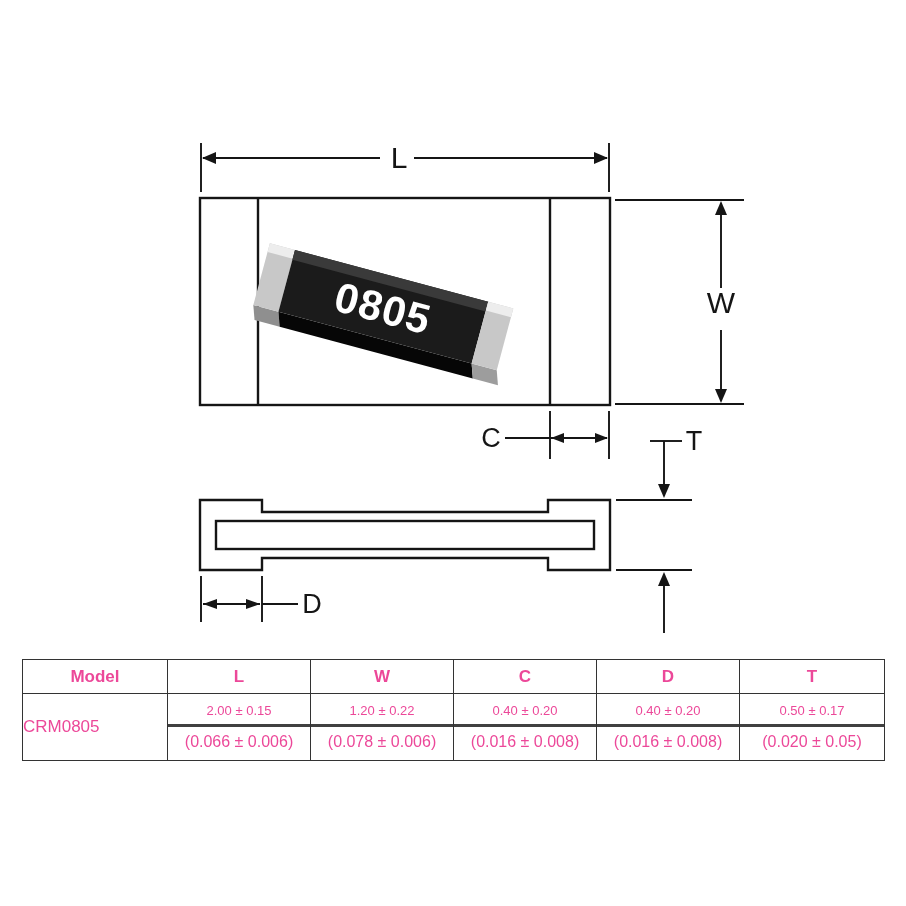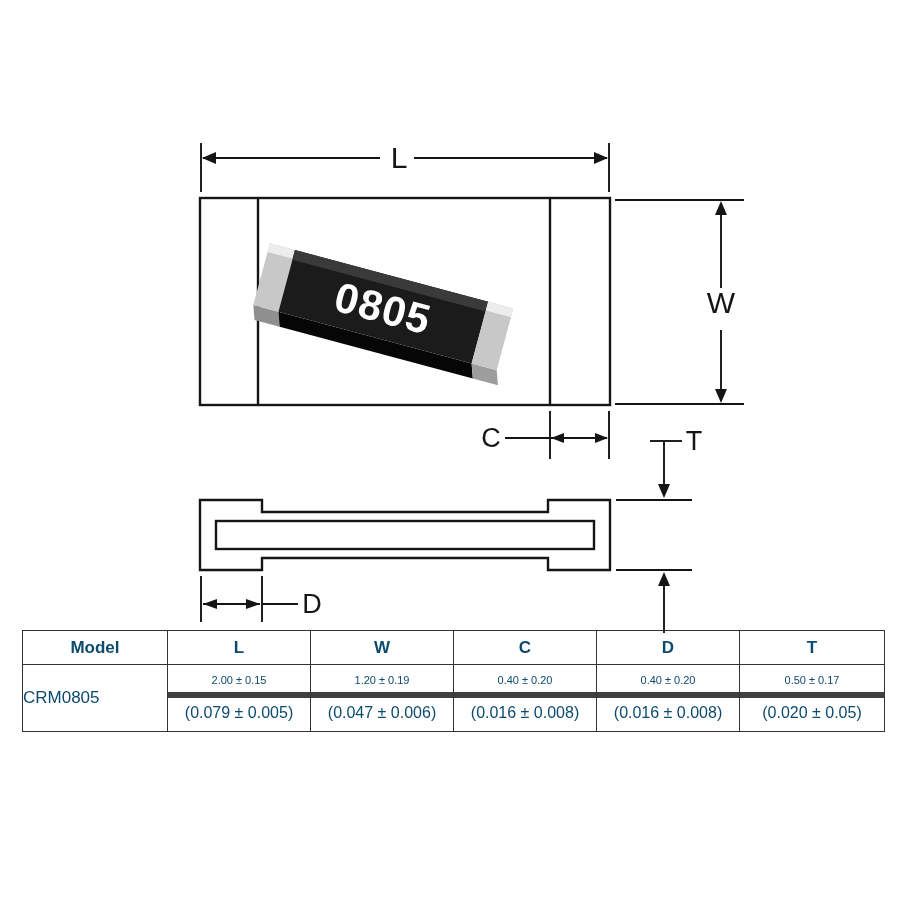--- a/index.html
+++ b/index.html
@@ -8,36 +8,36 @@
     width:906px;height:906px;
     background:#ffffff;
     font-family:"Liberation Sans", sans-serif;
     overflow:hidden;
   }
   .diagram-svg{position:absolute;left:0;top:0;}
   .dim-label{font-family:"Liberation Sans", sans-serif;fill:#151515;}
   .chip-marking{font-family:"Liberation Sans", sans-serif;font-weight:bold;fill:#ffffff;letter-spacing:1px;}
 
   table.dim-table{
-    position:absolute;left:22px;top:630px;width:862px;
+    position:absolute;left:22px;top:659px;width:862px;
     border-collapse:collapse;table-layout:fixed;
-    font-family:"Liberation Sans", sans-serif;color:#0c4a6e;padding-left:48px;
+    font-family:"Liberation Sans", sans-serif;color:#ec4899;padding-left:48px;
   }
   table.dim-table th, table.dim-table td{
     border:1px solid #333;padding:0;margin:0;
   }
   table.dim-table th{
     height:33px;font-size:17px;font-weight:bold;text-align:center;
   }
   th.model-h, td.model-c{text-align:left;padding-left:12px;}
   td.model-c{font-size:17px;height:64px;vertical-align:middle;}
   td.dim-c{height:64px;vertical-align:middle;text-align:center;}
   .frac-top{
-    display:block;font-size:11px;padding:9px 2px 6px 2px;
-    border-bottom:6px solid #404040;
+    display:block;font-size:13px;padding:9px 2px 6px 2px;
+    border-bottom:3px solid #404040;
   }
   .frac-bottom{
     display:block;font-size:16px;padding:6px 2px 9px 2px;
   }
 </style>
 </head>
 <body>
 
 <div class="canvas">
 
@@ -137,25 +137,25 @@
         <th>C</th>
         <th>D</th>
         <th>T</th>
       </tr>
     </thead>
     <tbody>
       <tr>
         <td class="model-c">CRM0805</td>
         <td class="dim-c">
           <span class="frac-top">2.00 ± 0.15</span>
-          <span class="frac-bottom">(0.079 ± 0.005)</span>
+          <span class="frac-bottom">(0.066 ± 0.006)</span>
         </td>
         <td class="dim-c">
-          <span class="frac-top">1.20 ± 0.19</span>
-          <span class="frac-bottom">(0.047 ± 0.006)</span>
+          <span class="frac-top">1.20 ± 0.22</span>
+          <span class="frac-bottom">(0.078 ± 0.006)</span>
         </td>
         <td class="dim-c">
           <span class="frac-top">0.40 ± 0.20</span>
           <span class="frac-bottom">(0.016 ± 0.008)</span>
         </td>
         <td class="dim-c">
           <span class="frac-top">0.40 ± 0.20</span>
           <span class="frac-bottom">(0.016 ± 0.008)</span>
         </td>
         <td class="dim-c">

